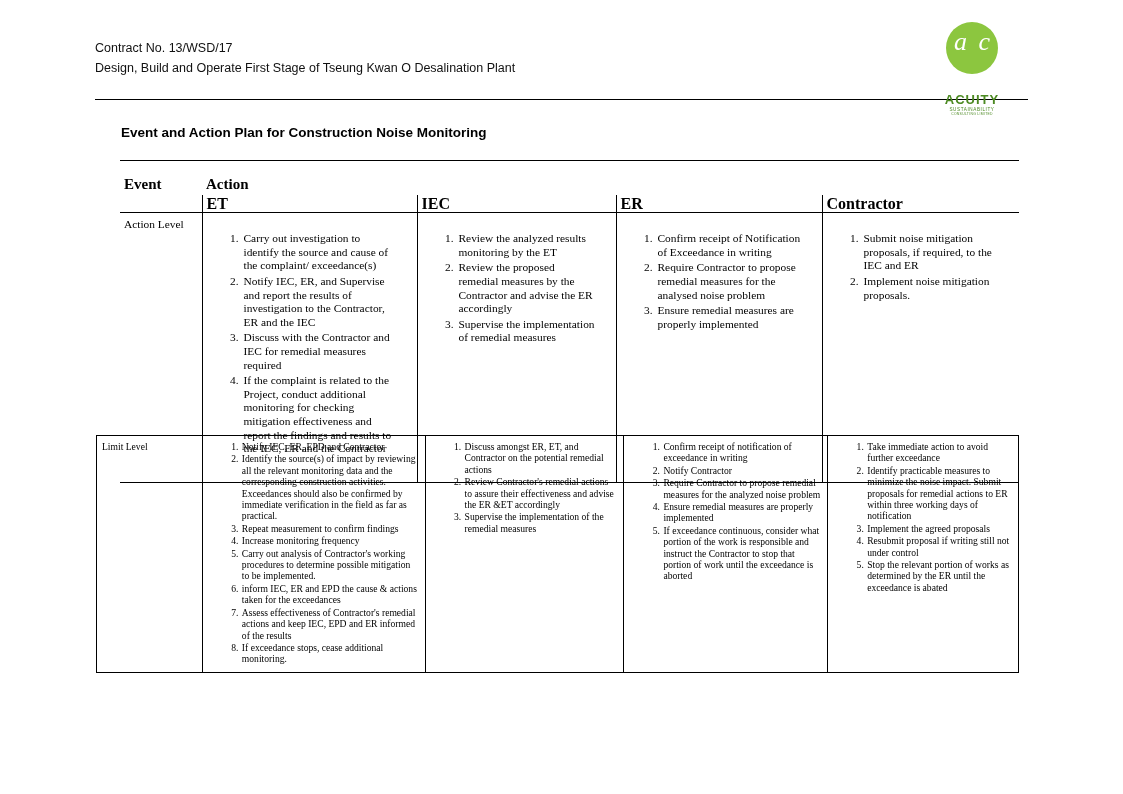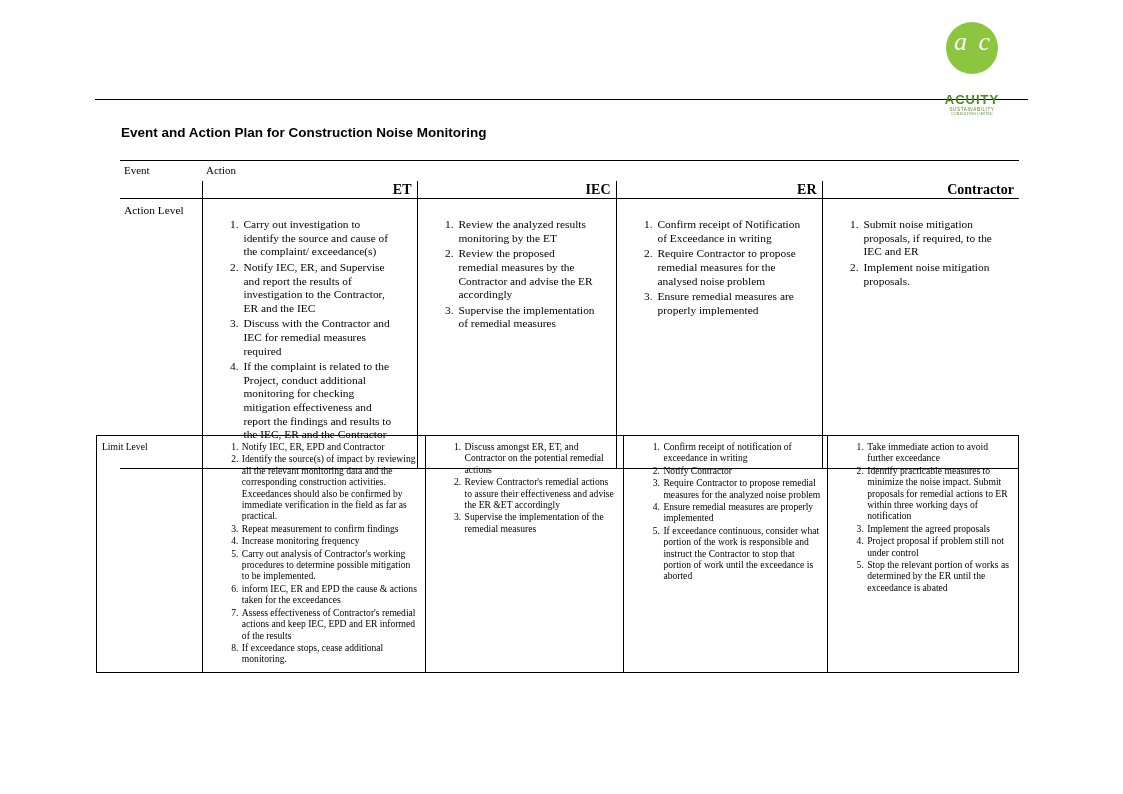--- a/index.html
+++ b/index.html
@@ -121,34 +121,33 @@
     font-size: 11.4px;
     line-height: 13.6px;
   }
   .tbl1 td, .tbl1 th {
     vertical-align: top;
     padding: 2px 5px 2px 4px;
     text-align: left;
     font-weight: normal;
   }
   .tbl1 .hdr-top td {
-    font-weight: normal;
-    font-size: 11px;
+    font-weight: bold;
+    font-size: 15px;
     border-top: 1.4px solid #000;
     border-bottom: 0;
-    padding-top: 3px;
+    padding-top: 17px;
     padding-bottom: 3px;
   }
   .tbl1 .hdr-sub td {
     font-weight: bold;
-    font-size: 14px;
+    font-size: 16px;
     padding-top: 2px;
     padding-bottom: 2px;
     border-bottom: 1.2px solid #000;
-    text-align: right;
   }
   .tbl1 .hdr-sub td.vline,
   .tbl1 .body-row td.vline {
     border-left: 1px solid #000;
   }
   .tbl1 .body-row td {
     padding-top: 5px;
     padding-bottom: 12px;
   }
   .tbl1 .bottom-rule td {
@@ -191,20 +190,24 @@
   }
   .tbl2 .label-cell {
     padding-left: 5px;
   }
 </style>
 </head>
 <body>
 
 <div class="page">
 
+  <div class="header">
+    <div class="header-text">Contract No. 13/WSD/17</div>
+    <div class="header-text">Design, Build and Operate First Stage of Tseung Kwan O Desalination Plant</div>
+  </div>
   <div class="header-rule"></div>
 
   <div class="logo">
     <div class="logo-mark">
       <span class="inner-a">a</span>
       <span class="inner-c">c</span>
     </div>
     <div class="logo-name">ACUITY</div>
     <div class="logo-sub1">SUSTAINABILITY</div>
     <div class="logo-sub2">CONSULTING LIMITED</div>
@@ -306,21 +309,21 @@
             <li>Require Contractor to propose remedial measures for the analyzed noise problem</li>
             <li>Ensure remedial measures are properly implemented</li>
             <li>If exceedance continuous, consider what portion of the work is responsible and instruct the Contractor to stop that portion of work until the exceedance is aborted</li>
           </ol>
         </td>
         <td>
           <ol>
             <li>Take immediate action to avoid further exceedance</li>
             <li>Identify practicable measures to minimize the noise impact.  Submit proposals for remedial actions to ER within three working days of notification</li>
             <li>Implement the agreed proposals</li>
-            <li>Project proposal if problem still not under control</li>
+            <li>Resubmit proposal if writing still not under control</li>
             <li>Stop the relevant portion of works as determined by the ER until the exceedance is abated</li>
           </ol>
         </td>
       </tr>
     </tbody>
   </table>
 
 </div>
 
 </body></html>

